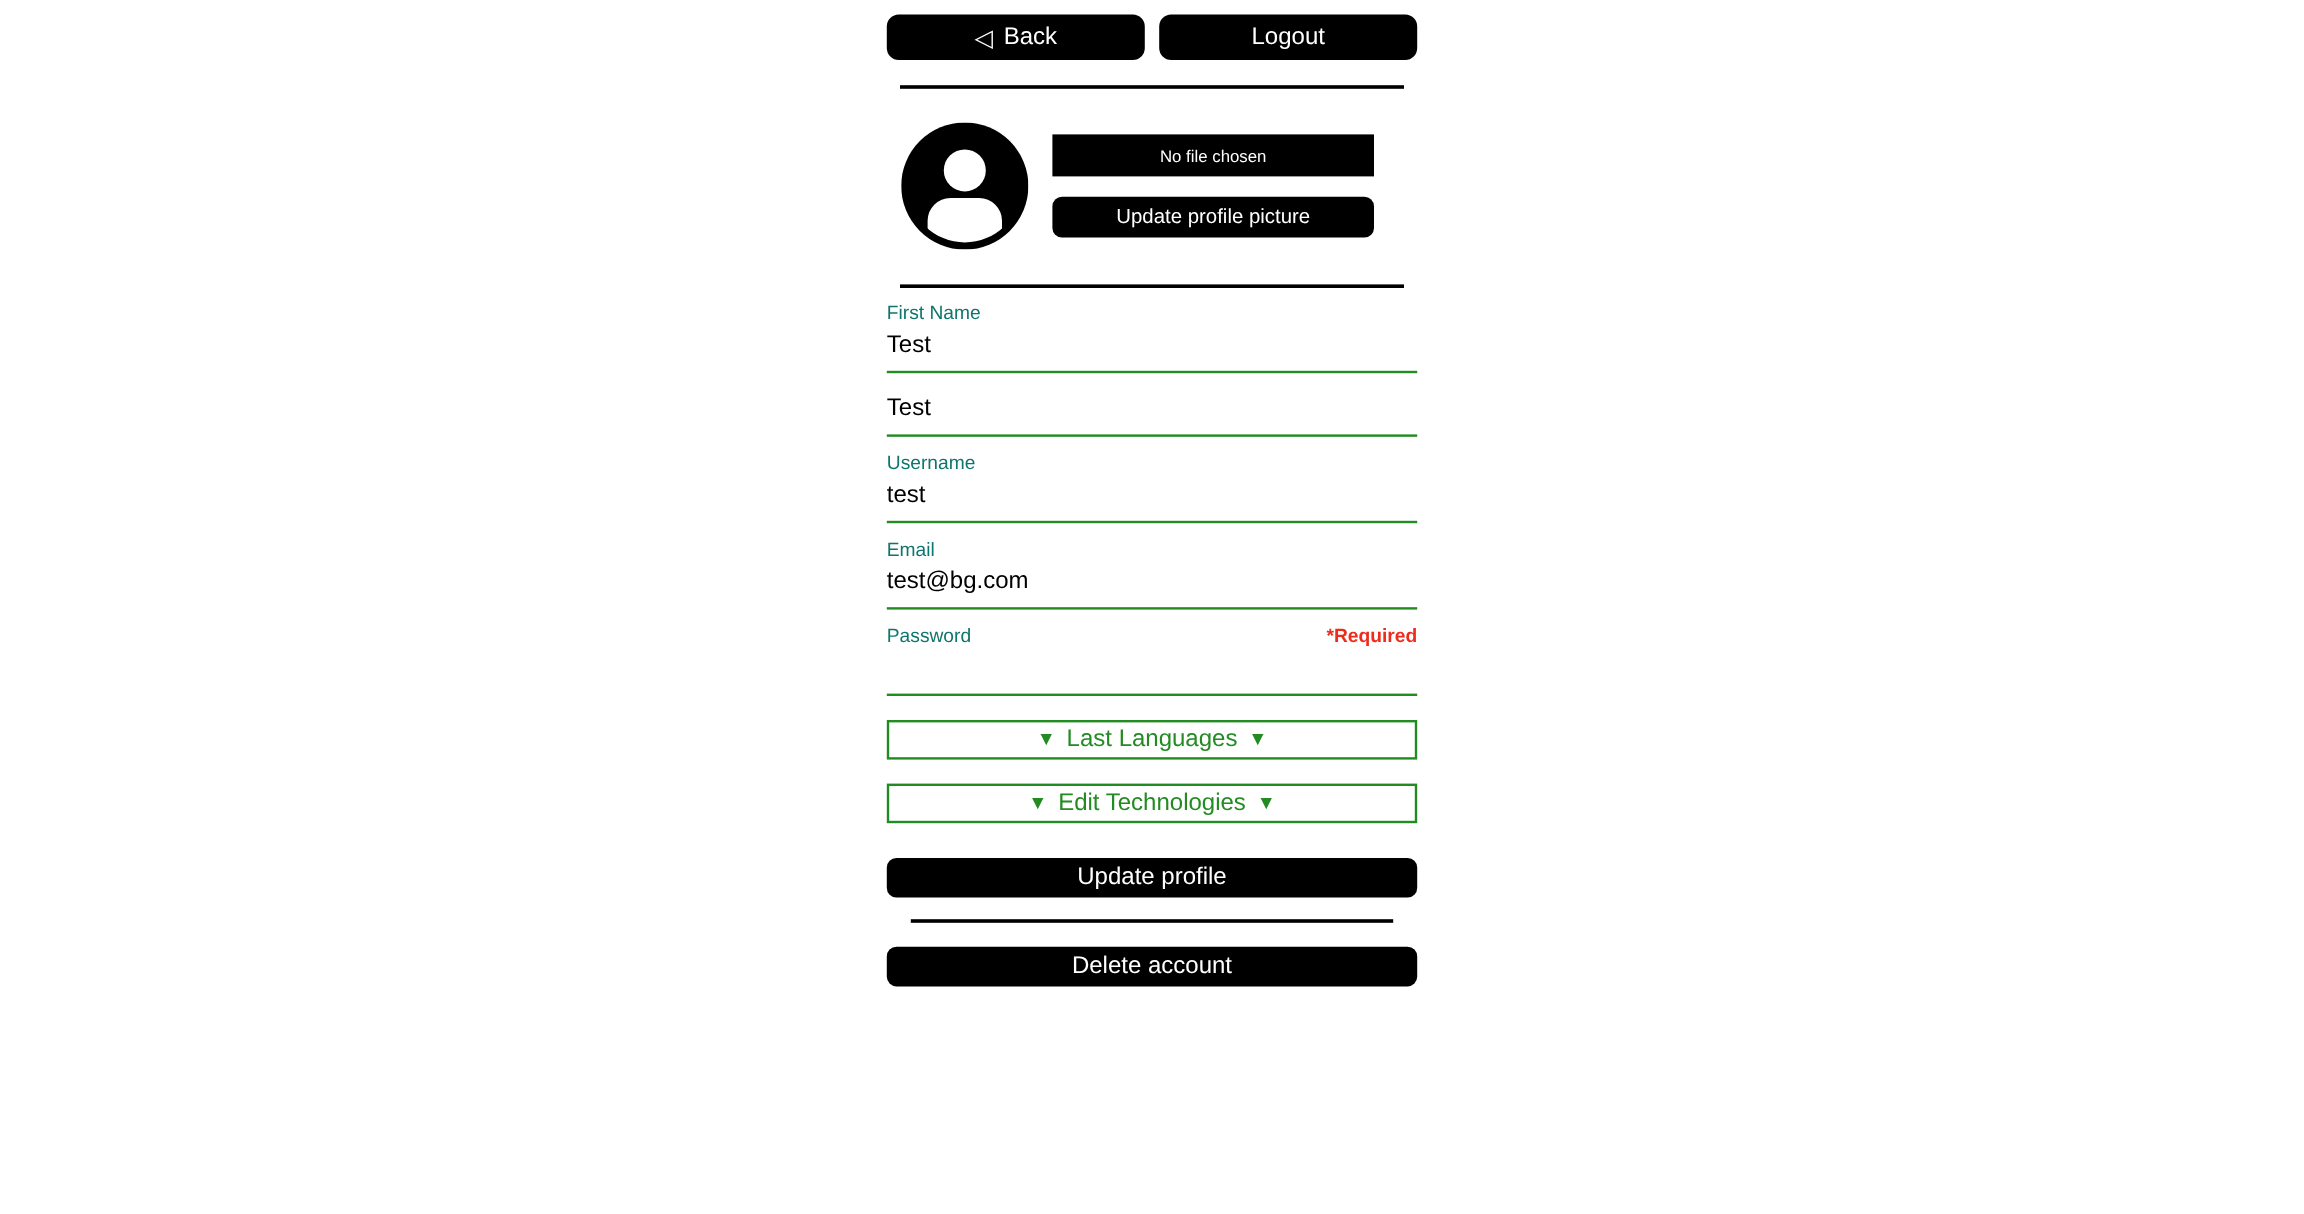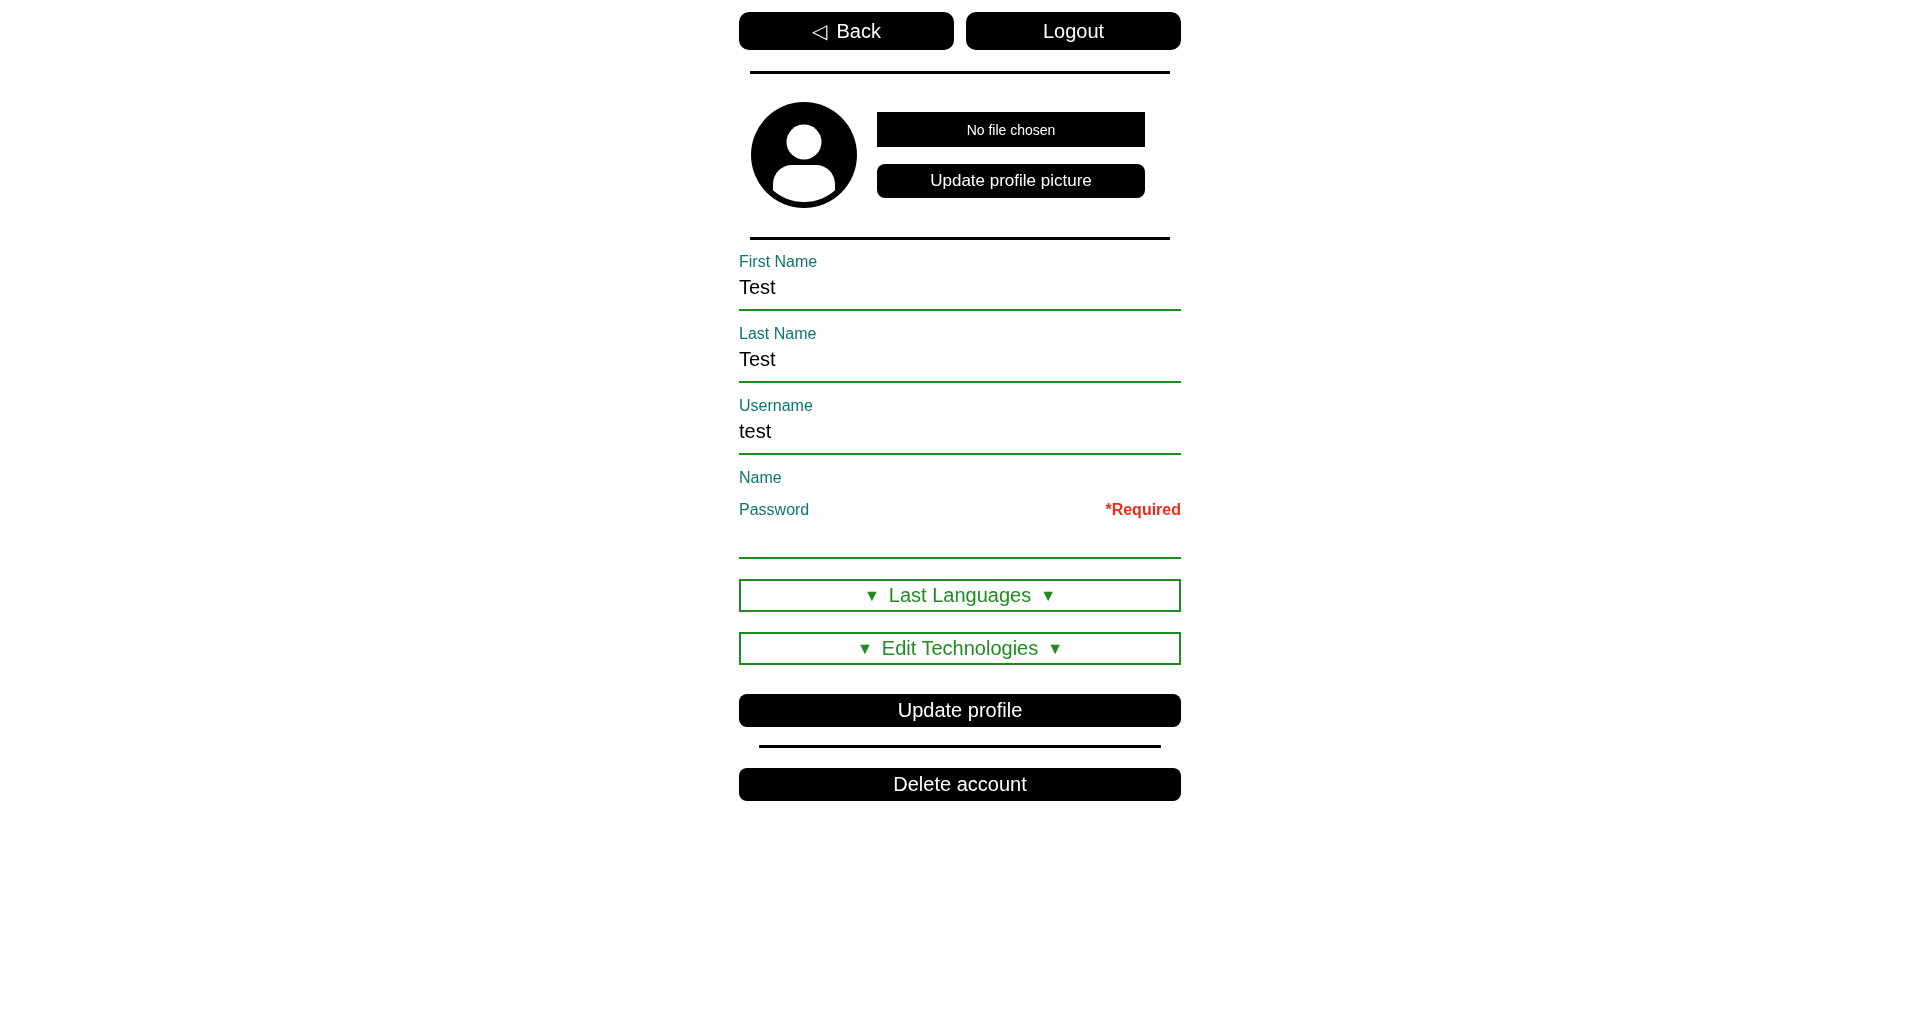--- a/index.html
+++ b/index.html
@@ -212,31 +212,31 @@
   <hr class="separator-2">
 
   <div class="form">
 
     <div class="field">
       <label class="field-label">First Name</label>
       <input value="Test" style="">
     </div>
 
     <div class="field">
-      <label class="field-label">Last Name</label>
       <input value="Test" style="">
     </div>
 
     <div class="field">
       <label class="field-label">Username</label>
       <input value="test" style="">
     </div>
 
     <div class="field">
-      <label class="field-label">Name</label>
+      <label class="field-label">Email</label>
+      <input value="test@bg.com" style="">
     </div>
 
     <div class="field">
       <div class="field-label-row">
         <label class="field-label">Password</label>
         <span class="required-note">*Required</span>
       </div>
       <input type="password" value="" style="">
     </div>
 

